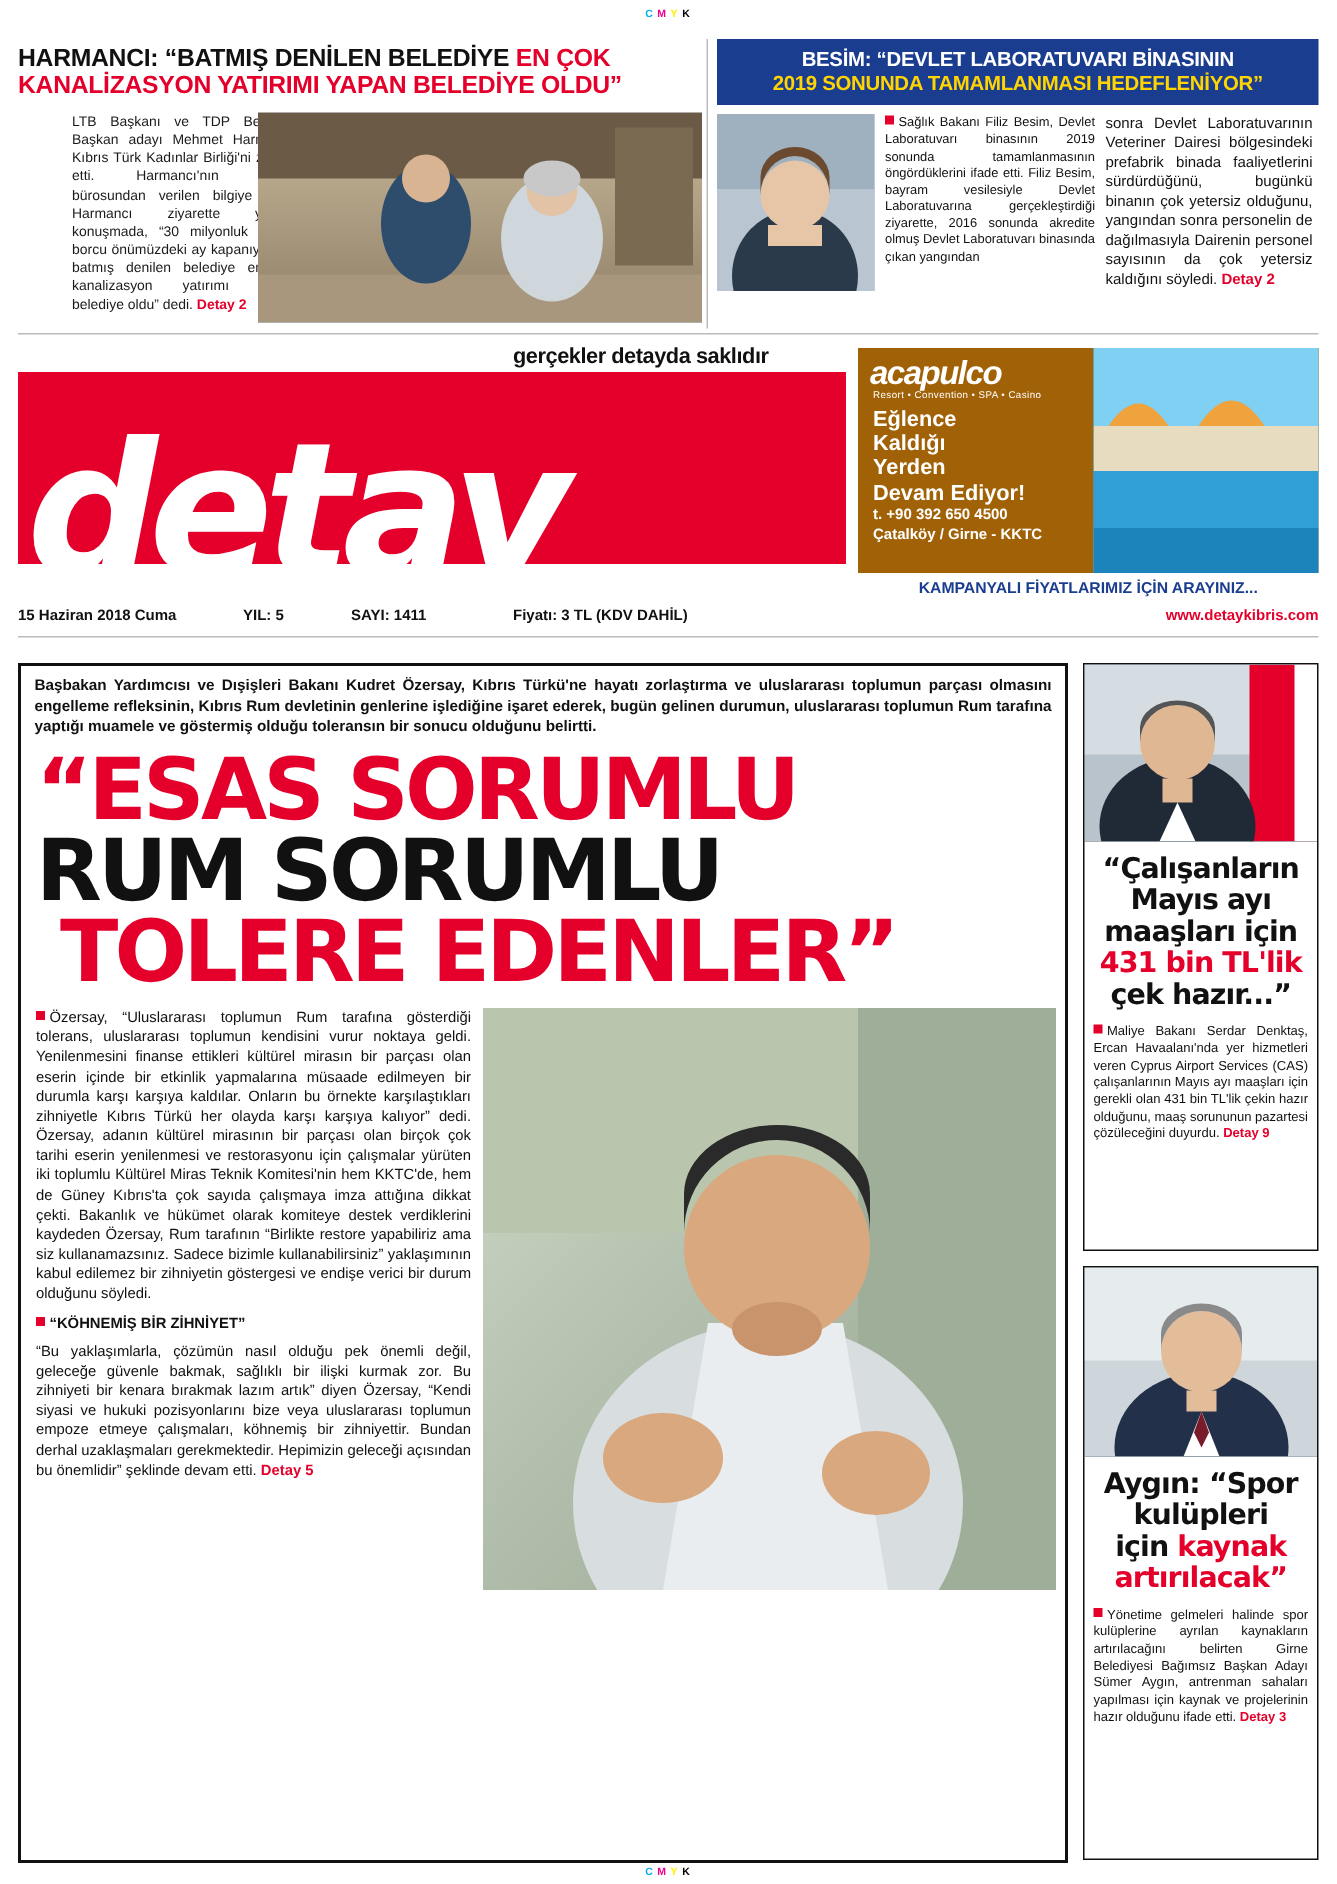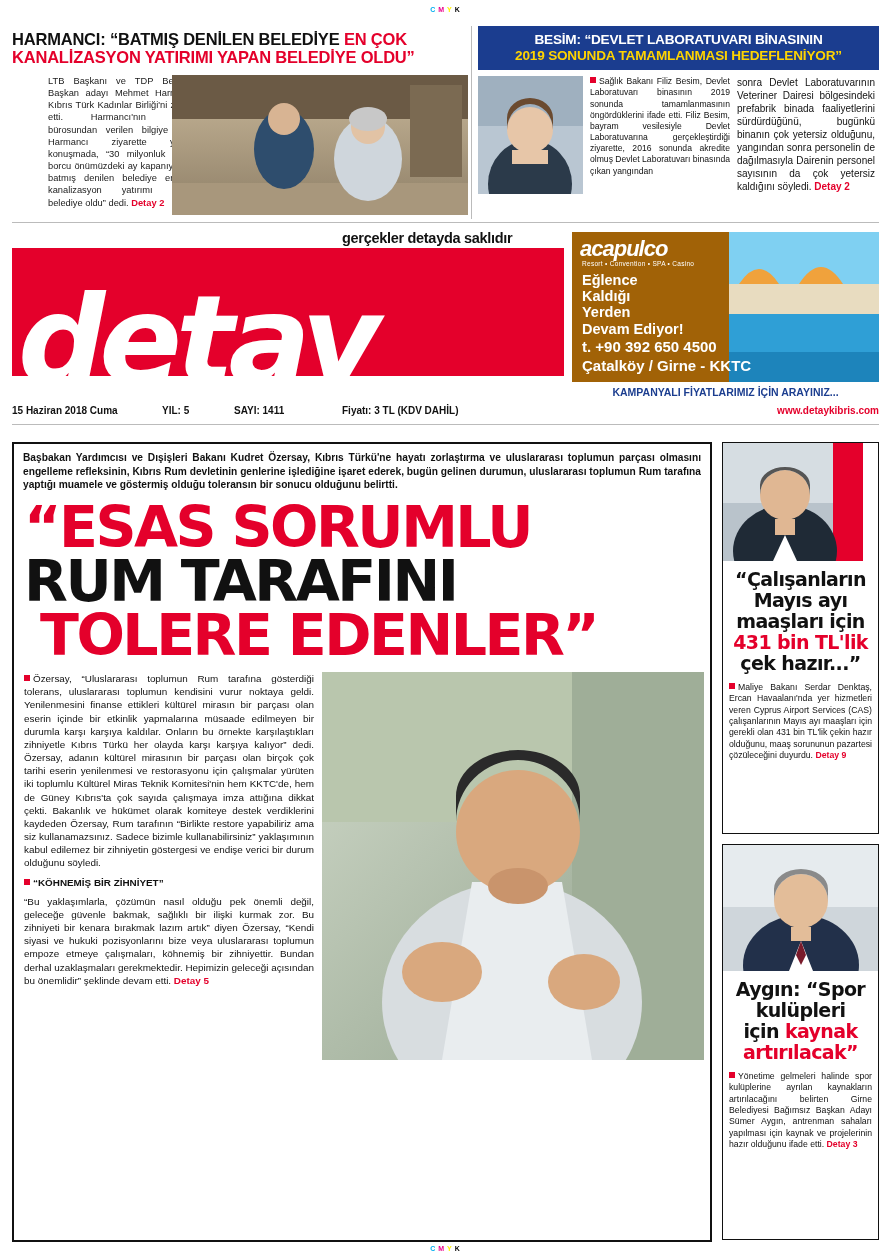--- a/index.html
+++ b/index.html
@@ -74,21 +74,21 @@
     font-family:"DejaVu Sans", sans-serif;
     margin-top:28px;
   }
   .ad-box {
     position:absolute; left:560px; top:4px; width:307px; height:150px;
     background:#a16207; overflow:hidden;
   }
   .ad-logo { position:absolute; left:8px; top:4px; font-size:22px; font-weight:bold; font-style:italic; color:#ffffff; letter-spacing:-1px;}
   .ad-sub { position:absolute; left:10px; top:28px; font-size:6.5px; color:#ffffff; letter-spacing:0.3px;}
   .ad-lines { position:absolute; left:10px; top:40px; font-size:14.5px; font-weight:bold; color:#ffffff; line-height:1.12;}
-  .ad-contact { position:absolute; left:10px; top:106px; font-size:15px; font-weight:bold; color:#ffffff; line-height:1.25;}
+  .ad-contact { position:absolute; left:10px; top:106px; font-size:10px; font-weight:bold; color:#ffffff; line-height:1.25;}
   .ad-photo { position:absolute; right:0; top:0; width:150px; height:150px; background:#27a9e0; }
   .ad-strip {
     position:absolute; left:560px; top:156px; width:307px; height:16px;
     background:#ffffff; color:#1b3d8f; font-weight:bold; font-size:10.5px;
     text-align:center; line-height:16px;
   }
   .info-bar { position:absolute; left:0; top:176px; width:867px; height:16px; font-size:10px; font-weight:bold; }
   .info-bar .date { position:absolute; left:0; top:1px; }
   .info-bar .year { position:absolute; left:150px; top:1px; }
   .info-bar .issue { position:absolute; left:222px; top:1px; }
@@ -257,21 +257,21 @@
   </div>
 
   <div class="rule-h" style="top:424px;"></div>
 
   <div class="main">
 
     <div class="main-left">
       <div class="kicker">Başbakan Yardımcısı ve Dışişleri Bakanı Kudret Özersay, Kıbrıs Türkü'ne hayatı zorlaştırma ve uluslararası toplumun parçası olmasını engelleme refleksinin, Kıbrıs Rum devletinin genlerine işlediğine işaret ederek, bugün gelinen durumun, uluslararası toplumun Rum tarafına yaptığı muamele ve göstermiş olduğu toleransın bir sonucu olduğunu belirtti.</div>
       <div class="bigtitle">
         <div class="bt1">“ESAS SORUMLU</div>
-        <div class="bt2">RUM TARAFINI</div>
+        <div class="bt2">RUM SORUMLU</div>
         <div class="bt3">TOLERE EDENLER”</div>
       </div>
 
       <div class="lead-wrap">
         <div class="lead-text">
           <p>
             <span class="sq"></span><span>Özersay, “Uluslararası toplumun Rum tarafına gösterdiği tolerans, uluslararası toplumun kendisini vurur noktaya geldi. Yenilenmesini finanse ettikleri kültürel mirasın bir parçası olan eserin içinde bir etkinlik yapmalarına müsaade edilmeyen bir durumla karşı karşıya kaldılar. Onların bu örnekte karşılaştıkları zihniyetle Kıbrıs Türkü her olayda karşı karşıya kalıyor” dedi. Özersay, adanın kültürel mirasının bir parçası olan birçok çok tarihi eserin yenilenmesi ve restorasyonu için çalışmalar yürüten iki toplumlu Kültürel Miras Teknik Komitesi'nin hem KKTC'de, hem de Güney Kıbrıs'ta çok sayıda çalışmaya imza attığına dikkat çekti. Bakanlık ve hükümet olarak komiteye destek verdiklerini kaydeden Özersay, Rum tarafının “Birlikte restore yapabiliriz ama siz kullanamazsınız. Sadece bizimle kullanabilirsiniz” yaklaşımının kabul edilemez bir zihniyetin göstergesi ve endişe verici bir durum olduğunu söyledi.</span>
           </p>
           <p class="sub-kicker">
             <span class="sq"></span><span>“KÖHNEMİŞ BİR ZİHNİYET”</span>

